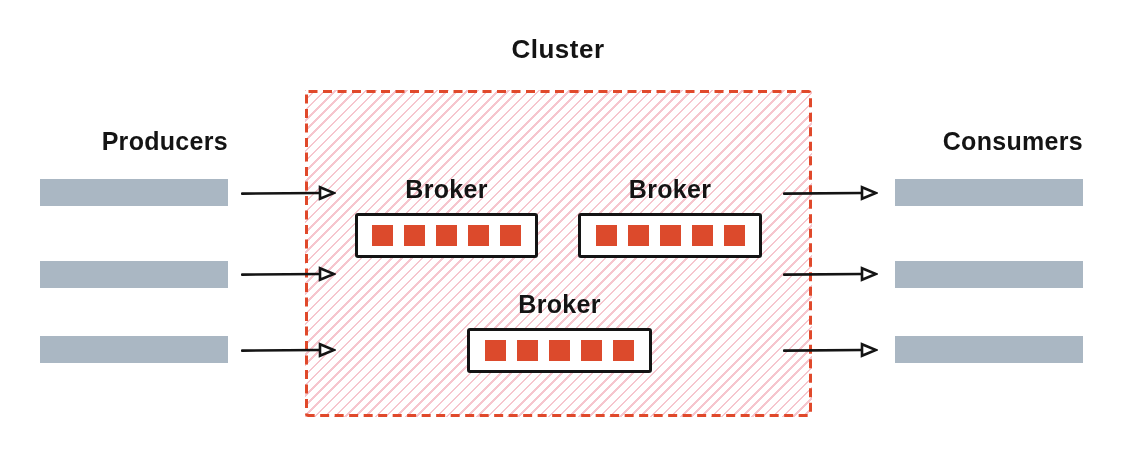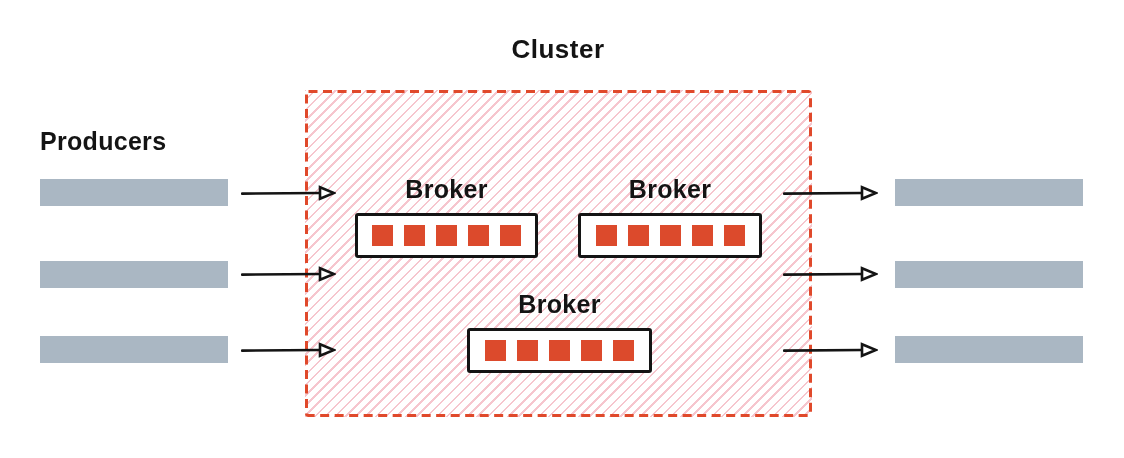--- a/index.html
+++ b/index.html
@@ -22,21 +22,21 @@
   }
   .title{
     position:absolute;
     left:458px;top:34px;width:200px;
     text-align:center;
     font-size:26px;font-weight:600;
     letter-spacing:.5px;
   }
   .side-label{
     position:absolute;
-    width:188px;text-align:left;
+    width:188px;text-align:right;
     font-size:25px;font-weight:600;
     letter-spacing:.3px;
   }
   .side-label.producers{left:40px;top:127px;}
   .side-label.consumers{left:895px;top:127px;}
   .cluster-box{
     position:absolute;
     left:305px;top:90px;width:507px;height:327px;
     background:repeating-linear-gradient(
       -45deg,
@@ -99,20 +99,21 @@
   }
 </style>
 </head>
 <body>
 
 <div class="canvas">
 
   <div class="title">Cluster</div>
 
   <div class="side-label producers">Producers</div>
+  <div class="side-label consumers">Consumers</div>
 
   <div class="cluster-box">
     <svg width="507" height="327" viewBox="0 0 507 327">
       <rect class="dash-rect" x="1.5" y="1.5" width="504" height="324" rx="2"></rect>
     </svg>
   </div>
 
   <div class="bar p1"></div>
   <div class="bar p2"></div>
   <div class="bar p3"></div>

